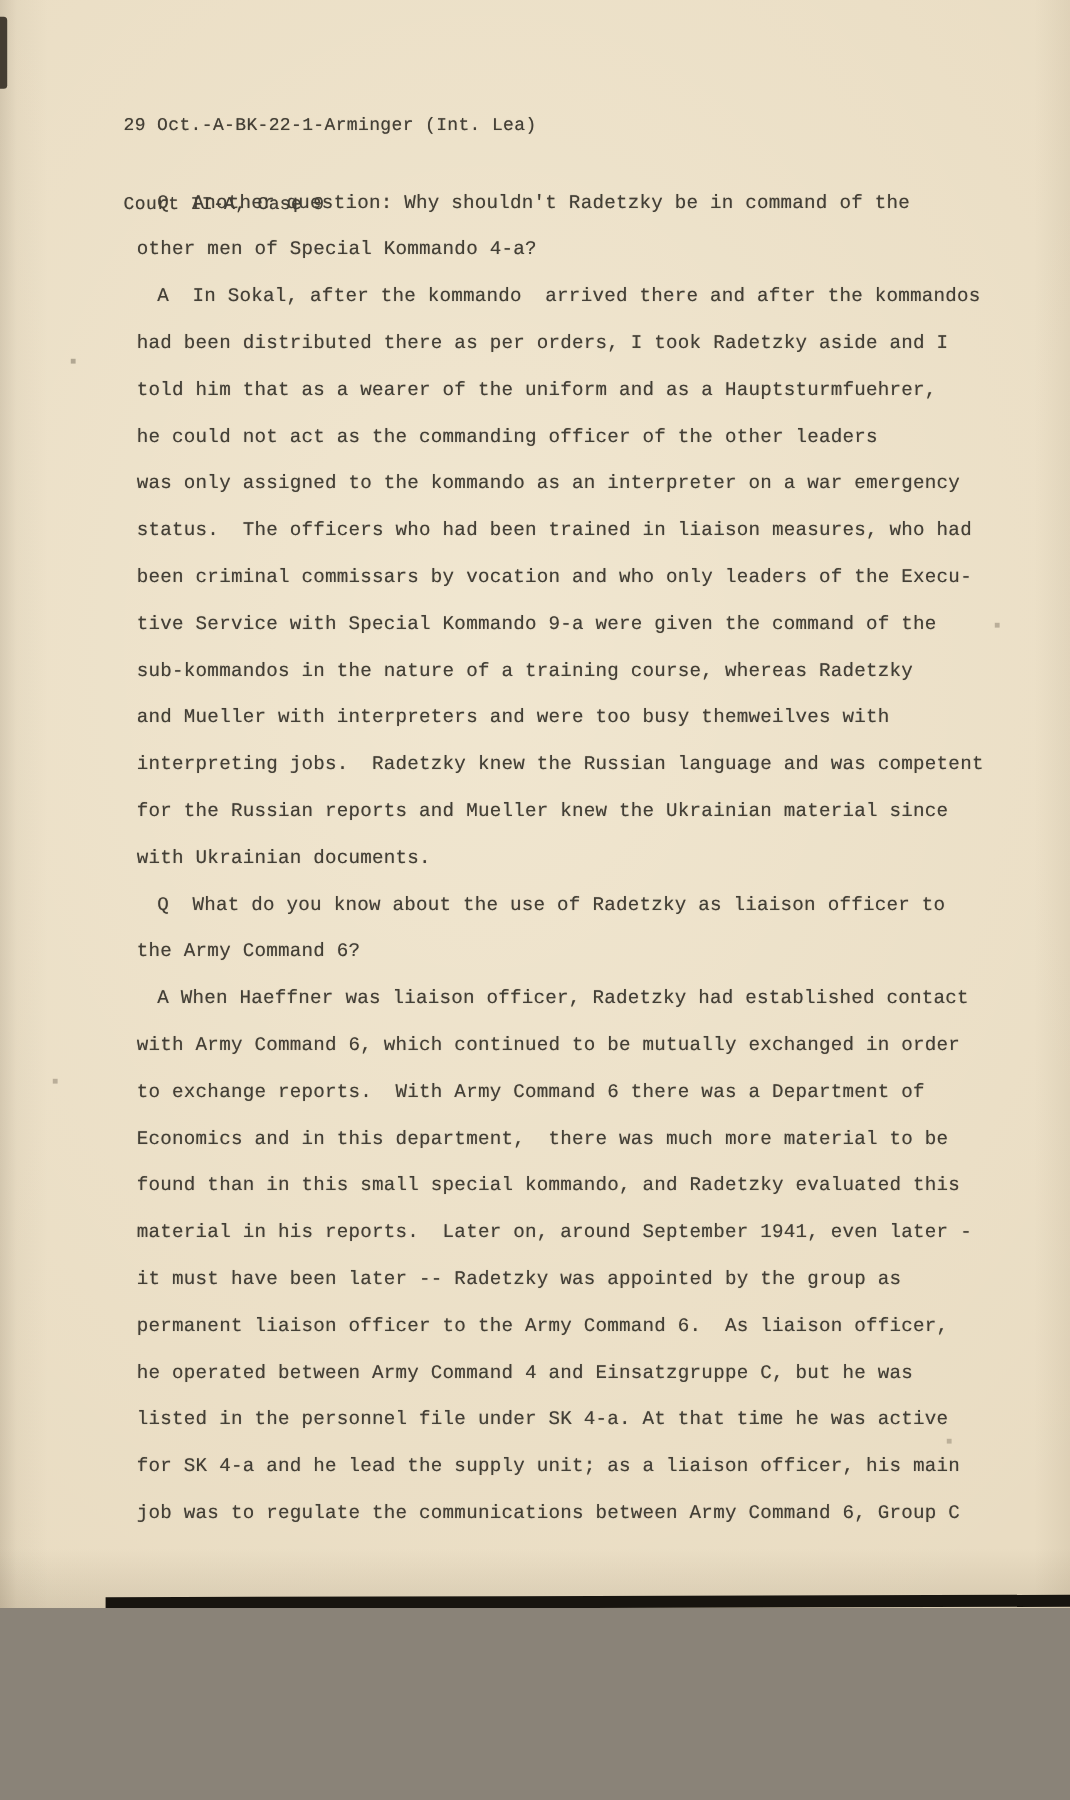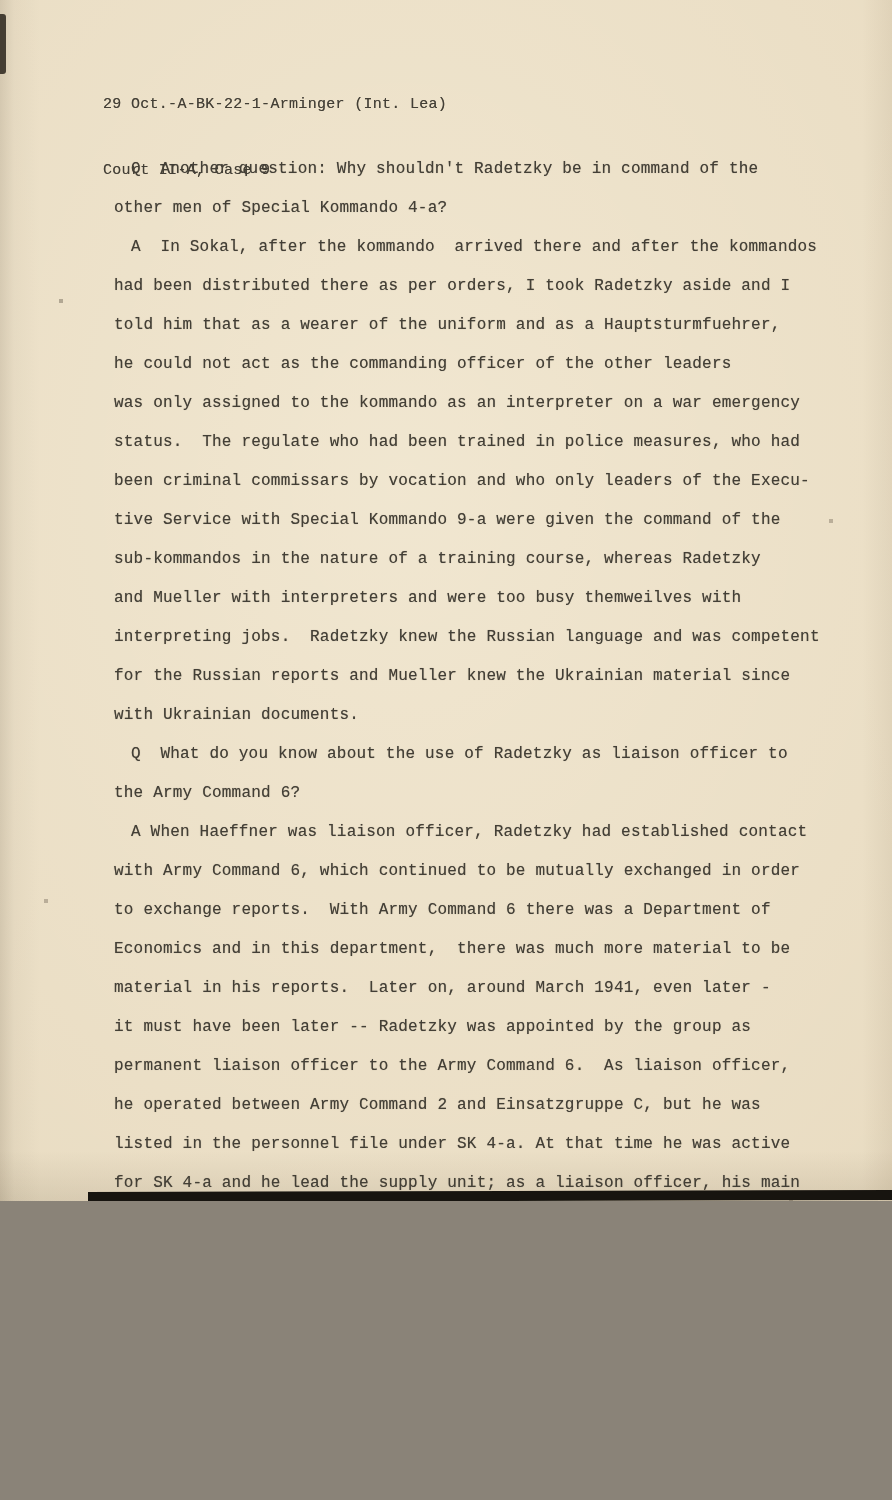--- a/index.html
+++ b/index.html
@@ -3,21 +3,21 @@
 <meta charset="utf-8">
 <style>
   html, body {
     margin: 0;
     padding: 0;
     background: #8a8378;
   }
   .page {
     position: relative;
     width: 892px;
-    height: 1201px;
+    height: 1340px;
     background: #e9dcc2;
     background-image:
       radial-gradient(ellipse 1200px 1600px at 45% 40%, rgba(255,250,235,0.35), rgba(0,0,0,0) 60%),
       linear-gradient(90deg, rgba(90,75,55,0.18) 0px, rgba(90,75,55,0.05) 14px, rgba(0,0,0,0) 40px),
       linear-gradient(270deg, rgba(120,100,70,0.10) 0px, rgba(0,0,0,0) 30px),
       linear-gradient(0deg, rgba(100,85,60,0.14) 0px, rgba(0,0,0,0) 50px);
     overflow: hidden;
     font-family: "Liberation Mono", "DejaVu Sans Mono", monospace;
     color: #433f36;
   }
@@ -101,38 +101,39 @@
   </header>
 
   <main class="doc-body">
     <div class="line indent">Q  Another question: Why shouldn't Radetzky be in command of the</div>
     <div class="line">other men of Special Kommando 4-a?</div>
     <div class="line indent">A  In Sokal, after the kommando  arrived there and after the kommandos</div>
     <div class="line">had been distributed there as per orders, I took Radetzky aside and I</div>
     <div class="line">told him that as a wearer of the uniform and as a Hauptsturmfuehrer,</div>
     <div class="line">he could not act as the commanding officer of the other leaders</div>
     <div class="line">was only assigned to the kommando as an interpreter on a war emergency</div>
-    <div class="line">status.  The regulate who had been trained in police measures, who had</div>
+    <div class="line">status.  The officers who had been trained in liaison measures, who had</div>
     <div class="line">been criminal commissars by vocation and who only leaders of the Execu-</div>
     <div class="line">tive Service with Special Kommando 9-a were given the command of the</div>
     <div class="line">sub-kommandos in the nature of a training course, whereas Radetzky</div>
     <div class="line">and Mueller with interpreters and were too busy themweilves with</div>
     <div class="line">interpreting jobs.  Radetzky knew the Russian language and was competent</div>
     <div class="line">for the Russian reports and Mueller knew the Ukrainian material since</div>
     <div class="line">with Ukrainian documents.</div>
     <div class="line indent">Q  What do you know about the use of Radetzky as liaison officer to</div>
     <div class="line">the Army Command 6?</div>
     <div class="line indent">A When Haeffner was liaison officer, Radetzky had established contact</div>
     <div class="line">with Army Command 6, which continued to be mutually exchanged in order</div>
     <div class="line">to exchange reports.  With Army Command 6 there was a Department of</div>
     <div class="line">Economics and in this department,  there was much more material to be</div>
-    <div class="line">material in his reports.  Later on, around March 1941, even later -</div>
+    <div class="line">found than in this small special kommando, and Radetzky evaluated this</div>
+    <div class="line">material in his reports.  Later on, around September 1941, even later -</div>
     <div class="line">it must have been later -- Radetzky was appointed by the group as</div>
     <div class="line">permanent liaison officer to the Army Command 6.  As liaison officer,</div>
-    <div class="line">he operated between Army Command 2 and Einsatzgruppe C, but he was</div>
+    <div class="line">he operated between Army Command 4 and Einsatzgruppe C, but he was</div>
     <div class="line">listed in the personnel file under SK 4-a. At that time he was active</div>
     <div class="line">for SK 4-a and he lead the supply unit; as a liaison officer, his main</div>
     <div class="line">job was to regulate the communications between Army Command 6, Group C</div>
   </main>
 
   <footer class="page-number">1625</footer>
 
   <div class="scan-sliver-left"></div>
   <div class="specks"></div>
   <div class="scan-bar-bottom"></div>

